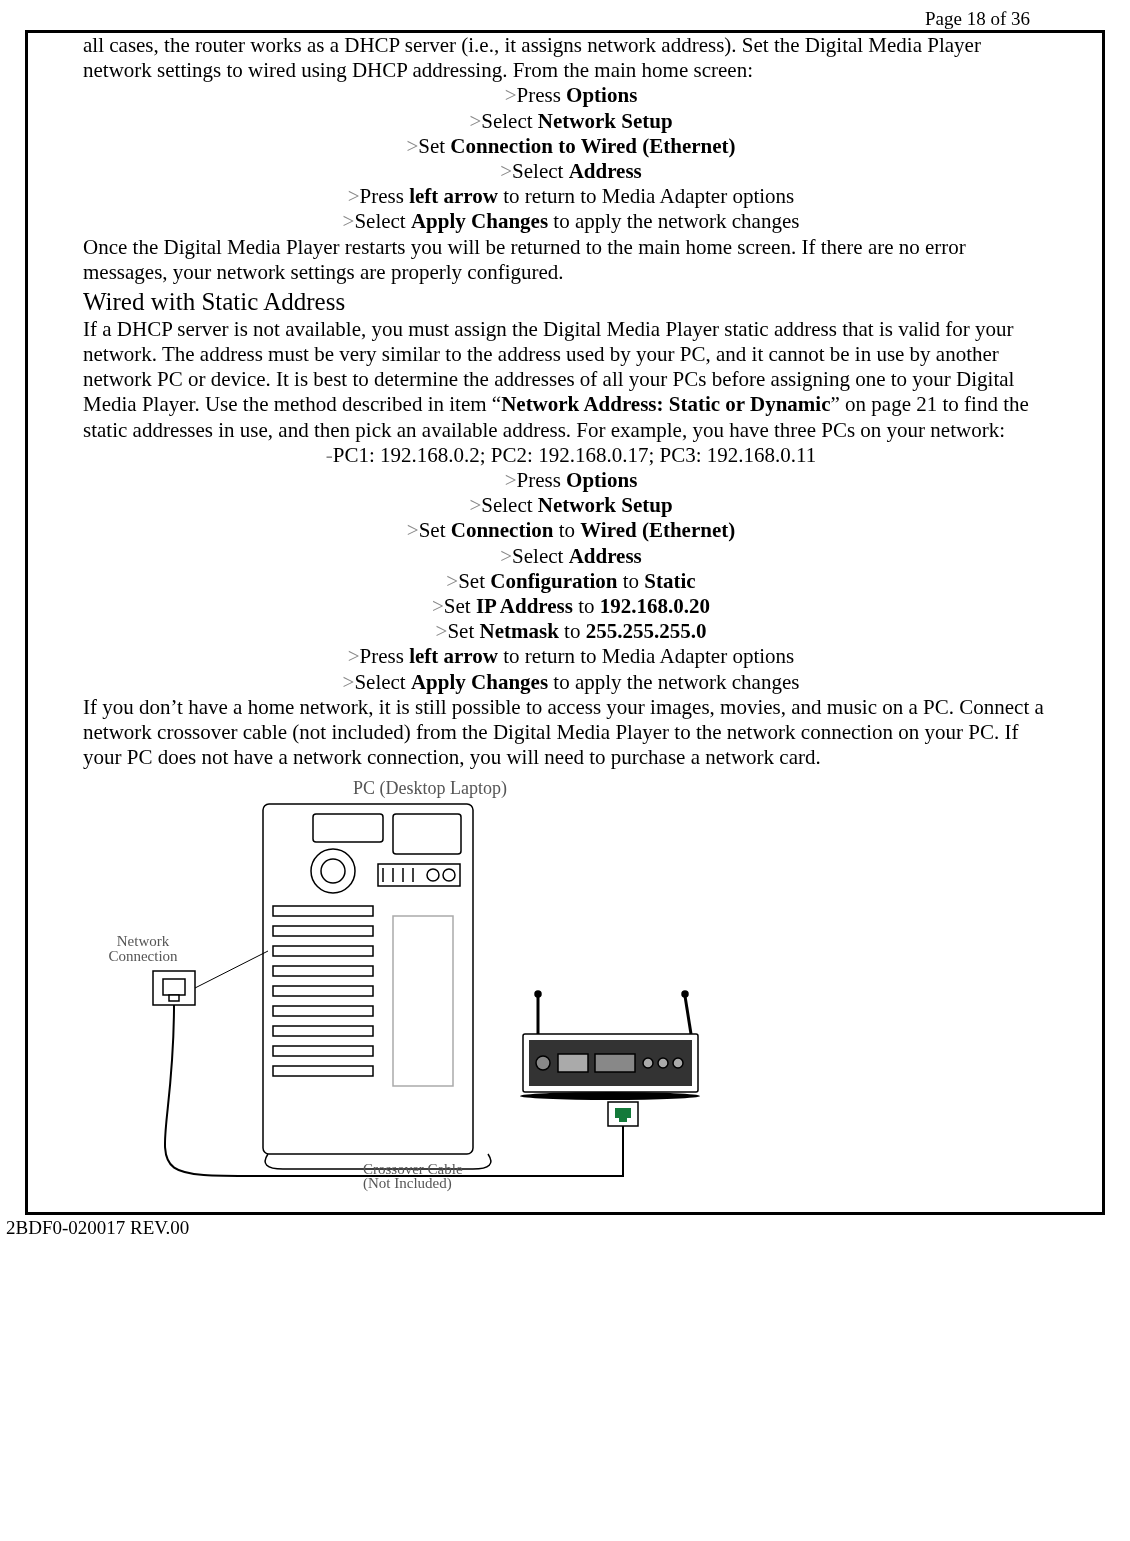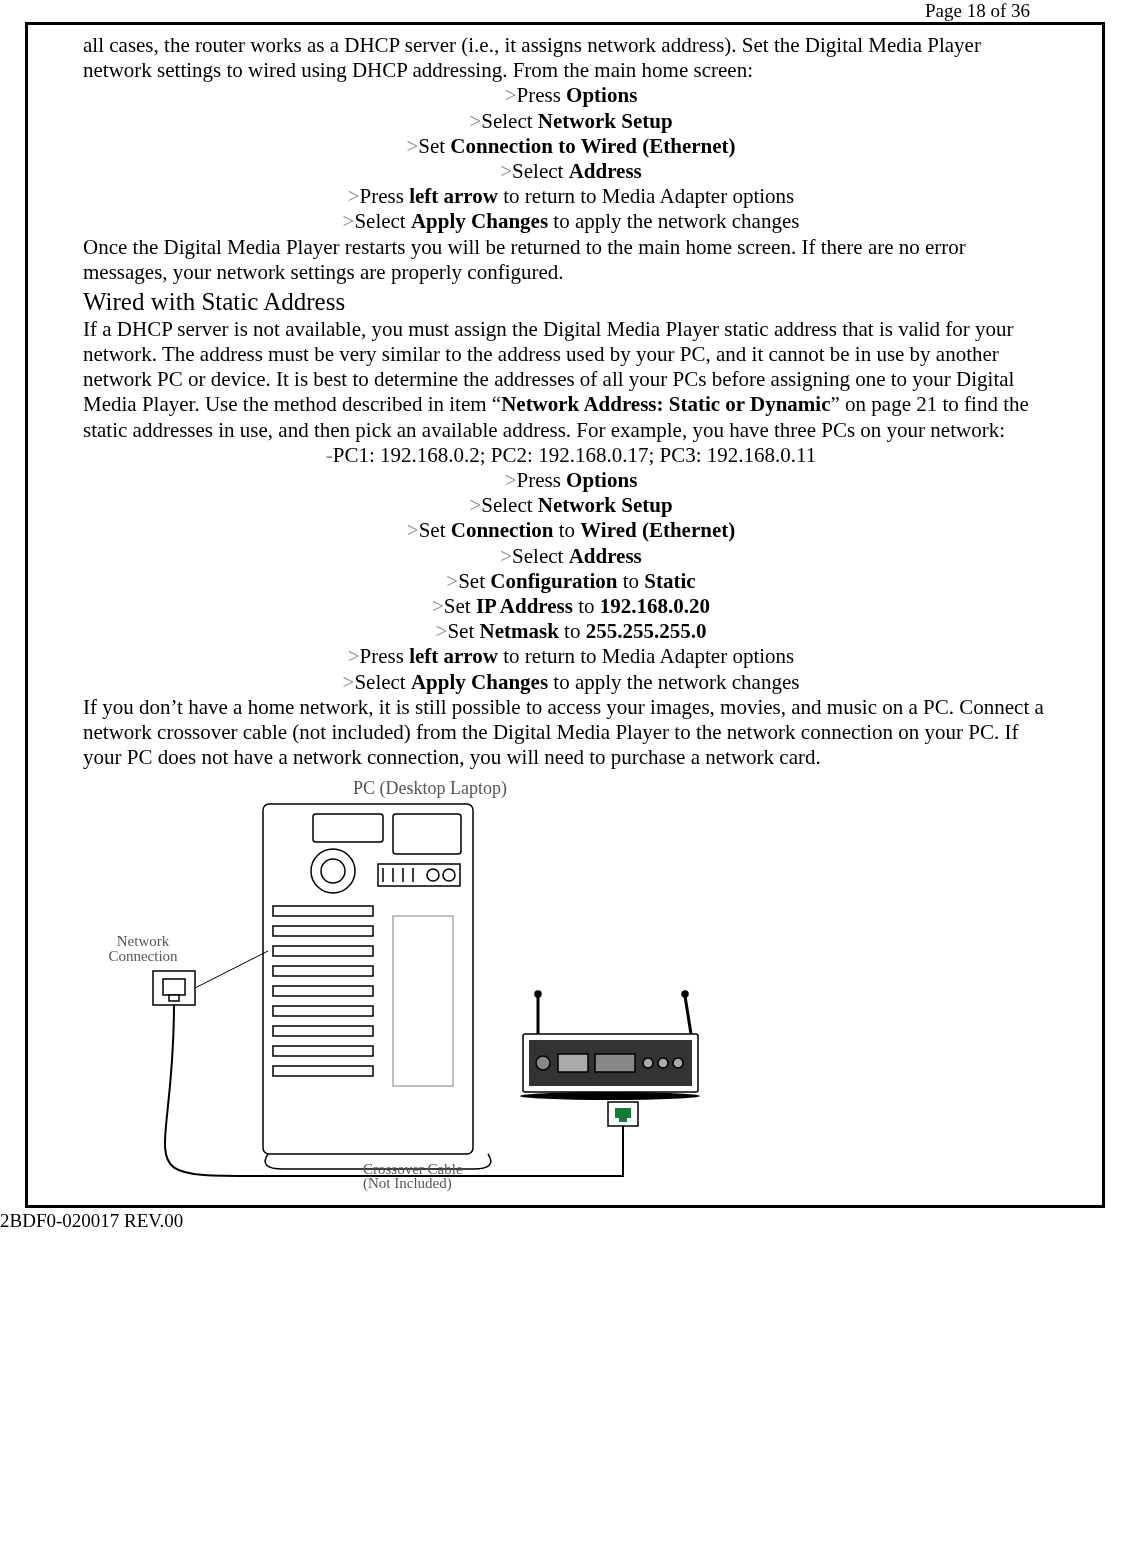--- a/index.html
+++ b/index.html
@@ -7,48 +7,48 @@
     padding: 0;
     background: #fff;
     font-family: "Times New Roman", Times, serif;
     font-size: 21px;
     color: #000;
     width: 1130px;
   }
   .page-header {
     text-align: right;
     padding-right: 100px;
-    padding-top: 0;
+    padding-top: 8px;
     font-size: 19px;
   }
   .content-border {
     border: 3px solid #000;
     margin: 0 25px 0 25px;
     padding: 0;
   }
   .content {
-    padding: 0 55px 3px 55px;
+    padding: 0 55px 10px 55px;
     line-height: 1.2;
-    margin-top: 8px;
   }
   .step {
     padding-left: 12px;
     text-align: center;
   }
   .marker {
     color: #888;
   }
   .bold { font-weight: bold; }
   .h2 {
     font-weight: normal;
     font-size: 25px;
     margin: 2px 0 0 0;
   }
   .footer {
     font-size: 19px;
+    padding-left: 6px;
     padding-top: 2px;
   }
   .figure {
     margin-top: 6px;
   }
   svg { display: inline-block; }
 </style>
 </head>
 <body>
 

